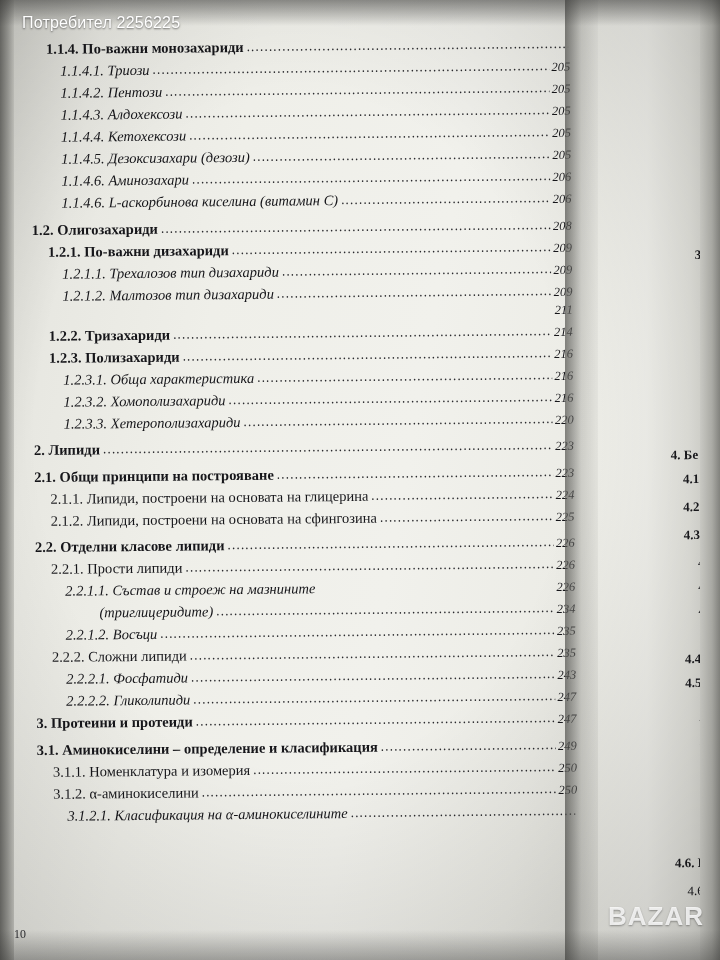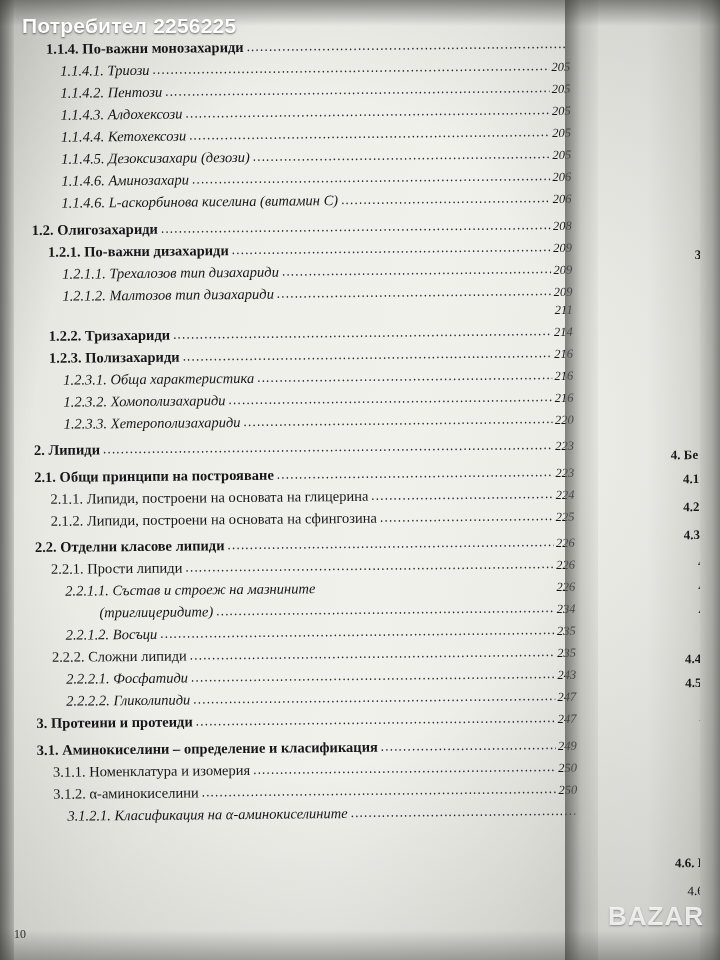--- a/index.html
+++ b/index.html
@@ -44,21 +44,21 @@
   .vignette{
     position:absolute;inset:0;
     background:radial-gradient(ellipse at 42% 45%, rgba(0,0,0,0) 45%, rgba(0,0,0,.18) 100%);
     pointer-events:none;
   }
 
   
   .uploader{
     position:absolute;left:22px;top:14px;
     color:#ffffff;font-family:"Liberation Sans",sans-serif;
-    font-weight:bold;font-size:21px;letter-spacing:.2px;
+    font-weight:normal;font-size:16px;letter-spacing:.2px;
     text-shadow:0 1px 2px rgba(0,0,0,.55);
   }
   .bazar{
     position:absolute;right:16px;bottom:28px;
     color:rgba(255,255,255,.82);
     font-family:"Liberation Sans",sans-serif;
     font-weight:bold;font-size:26px;letter-spacing:1px;
     text-shadow:0 1px 2px rgba(0,0,0,.35);
     margin-left:23px;
   }

